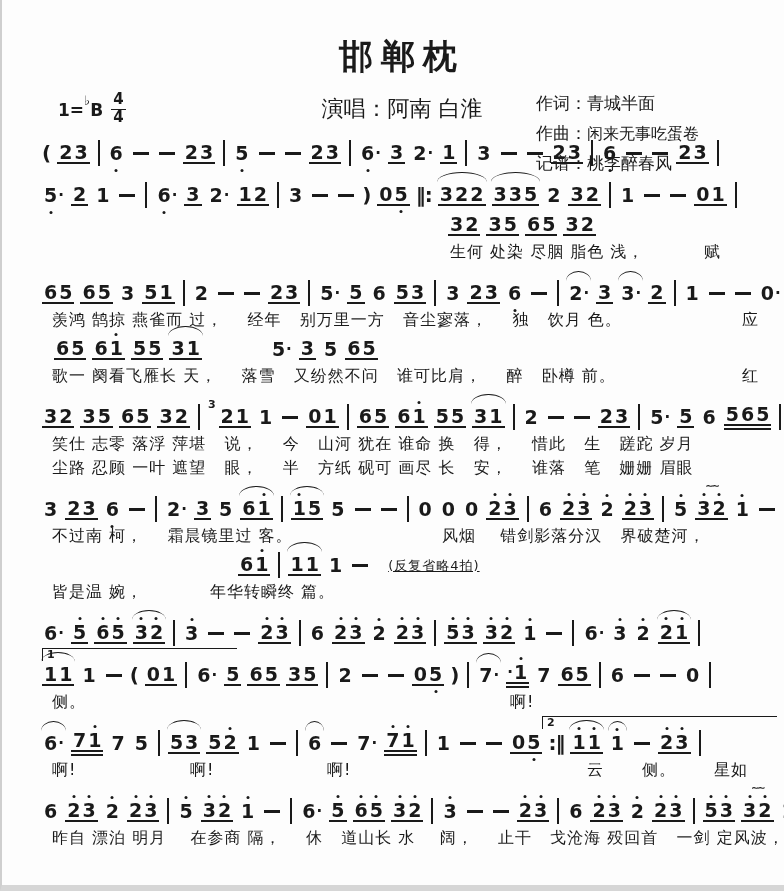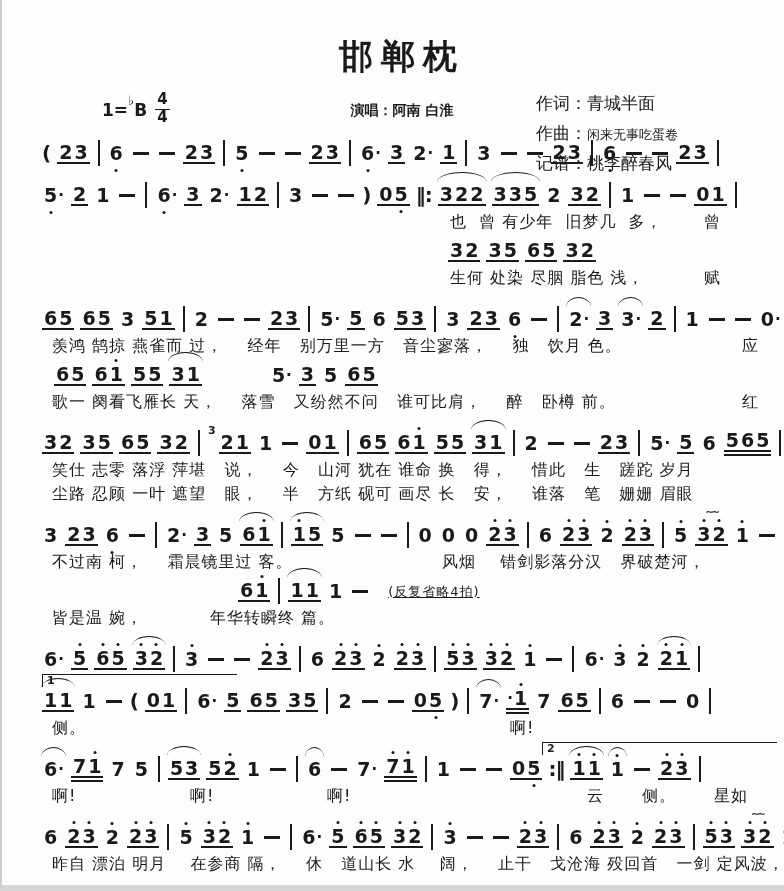--- a/index.html
+++ b/index.html
@@ -4,29 +4,29 @@
 <style>
   html,body{margin:0;padding:0;background:#e9e9e9;}
   body{width:784px;height:891px;font-family:"DejaVu Sans",sans-serif;color:#1a1a1a;}
   .page{position:relative;width:784px;height:891px;box-sizing:border-box;
         background:#fdfdfd;padding:18px 22px 8px 40px;overflow:hidden;
         border-left:2px solid #cfcfcf;border-bottom:6px solid #d6d6d6;}
   
   h1{font-size:34px;font-weight:bold;text-align:center;letter-spacing:8px;margin:16px 0 10px;}
   .meta-row{position:relative;height:30px;}
   .keysig{position:absolute;left:16px;top:2px;font-size:17px;font-weight:bold;
-          display:flex;align-items:center;gap:8px;margin-left:44px;}
+          display:flex;align-items:center;gap:8px;}
   .flat{font-size:13px;vertical-align:super;position:relative;top:-4px;}
   .meter{display:inline-flex;flex-direction:column;align-items:center;font-size:15px;
          font-weight:bold;line-height:1.05;}
   .meter b:first-child{border-bottom:1.5px solid #1a1a1a;padding:0 2px 1px;}
-  .performer{position:absolute;left:50%;transform:translateX(-50%);top:12px;font-size:14px;white-space:nowrap;font-weight:bold;}
+  .performer{position:absolute;left:50%;transform:translateX(-50%);top:4px;font-size:22px;white-space:nowrap;}
   .credits{position:absolute;right:4px;top:2px;width:222px;font-size:17px;}
   .credit-line{margin-bottom:7px;white-space:nowrap;}
-  .credit-line .val-small{font-size:13px;}
+  .credit-line .val-small{font-size:16px;}
   
   #score{margin-top:6px;}
   .system{position:relative;padding-top:12px;}
   .notes-row{display:flex;align-items:center;gap:6px;height:30px;
              font-weight:bold;font-size:19px;line-height:1;}
   .grp{position:relative;display:inline-flex;align-items:center;padding:0 1px;}
   .d{position:relative;display:inline-block;padding:0 1px;}
   .d.aug{font-size:15px;padding:0;}
   .d.hi::before{content:"";position:absolute;top:-6px;left:50%;transform:translateX(-50%);
                 width:3px;height:3px;border-radius:50%;background:#1a1a1a;}
@@ -204,24 +204,20 @@
             <span class="d">1</span>
           </span>
           <span class="dash"></span>
           <span class="dash"></span>
           <span class="grp u1">
             <span class="d">0</span>
             <span class="d">1</span>
           </span>
           <span class="bar"></span>
         </div>
-        <div class="lyric-row">
-          <span class="lyric-seg" style="left: 408px;">也  曾 有少年  旧梦几  多，</span>
-          <span class="lyric-seg" style="left: 662px;">曾</span>
-        </div>
         <div class="notes-row" style="margin-left: 406px;">
           <span class="grp u1">
             <span class="d">3</span>
             <span class="d">2</span>
           </span>
           <span class="grp u1">
             <span class="d">3</span>
             <span class="d">5</span>
           </span>
           <span class="grp u1">

